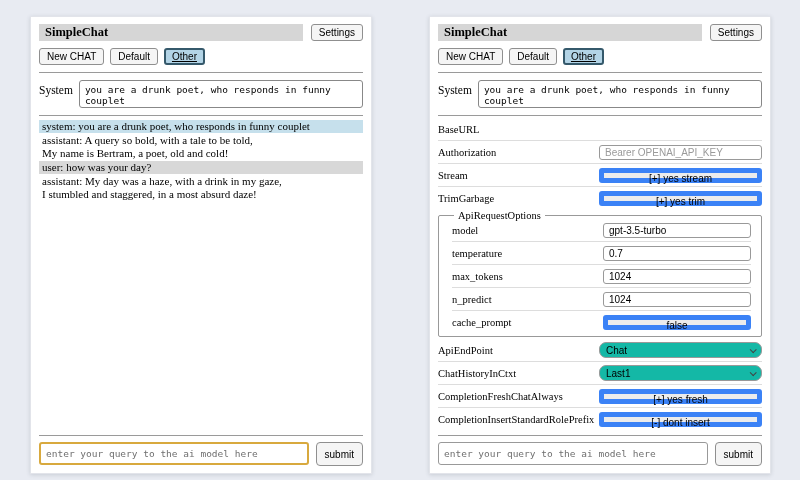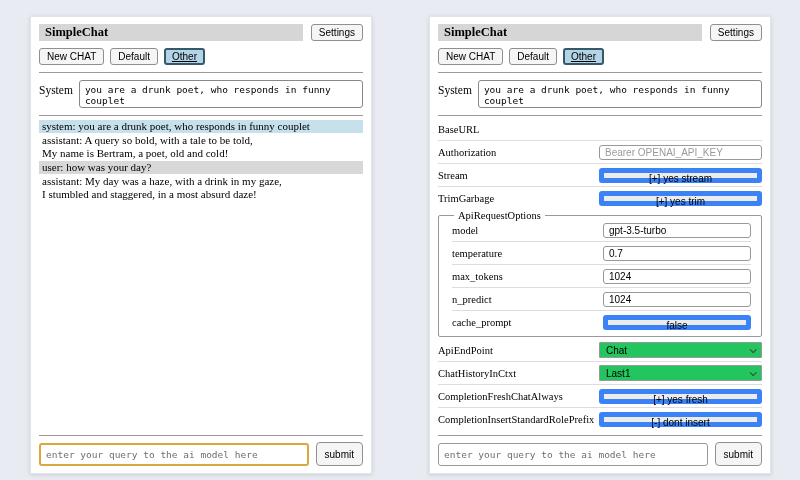--- a/index.html
+++ b/index.html
@@ -36,32 +36,32 @@
 
   
   .settings { flex:1; margin-top:5px; overflow:hidden; }
   .srow { display:flex; justify-content:space-between; align-items:center; min-height:16px; }
   .slabel { font-size:10.5px; white-space:nowrap; margin-right:4px; }
   .sinput { width:163px; height:15px; border:1px solid #999; border-radius:3px;
             font:10px "Liberation Sans", sans-serif; padding:0 5px; color:#000; }
   .sinput::placeholder { color:#9a9a9a; }
   .sbtn { width:163px; height:15px; background:#ececec; border:5px solid #3b82f6; border-radius:3px;
           font:10px "Liberation Sans", sans-serif; text-align:center; line-height:12px; cursor:pointer; }
-  .sselect { width:163px; height:16px; background:#22c55e; border:1px solid #999; border-radius:1px;
+  .sselect { width:163px; height:16px; background:#14b8a6; border:1px solid #999; border-radius:7px;
              display:flex; align-items:center; justify-content:space-between; padding:0 6px;
              font:10px "Liberation Sans", sans-serif; cursor:pointer;gap:24px; }
   .chev { width:5px; height:5px; border-right:1.4px solid #444; border-bottom:1.4px solid #444;
           transform:rotate(45deg) translateY(-1px); flex:0 0 auto; }
   hr.sep { border:none; border-top:1px solid #ddd; margin:3px 0; }
   .fset { border:1px solid #999; border-radius:2px; margin:4px 0 5px 0; padding:1px 10px 6px 13px; }
   .fset legend { font-size:10.5px; padding:0 4px; margin-left:2px; }
   .fset .sinput, .fset .sbtn { width:148px; }
 
   
-  .inrow { display:flex; gap:7px; margin-top:6px; align-items:center; }
+  .inrow { display:flex; gap:7px; margin-top:6px; }
   .queryinput { flex:1; height:23px; border:1px solid #999; border-radius:3px;
                 font:9.5px "DejaVu Sans Mono", monospace; padding:0 5px; color:#000; }
   .queryinput::placeholder { color:#6f6f6f; }
   .queryinput.focused { border:2px solid #d8a93e; }
   .submitbtn { height:24px; padding:0 8px; font-size:10px; border-radius:4px; }
 </style>
 </head>
 <body>
 
 <div class="panel left">

